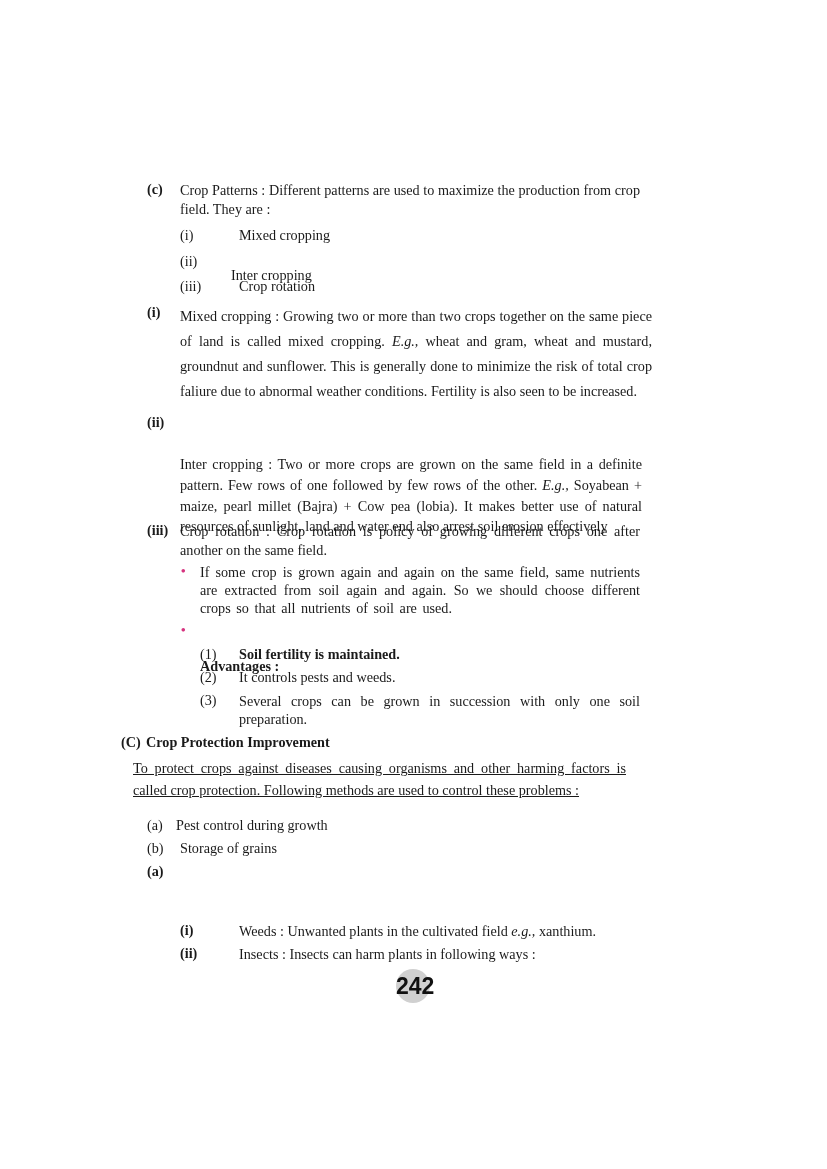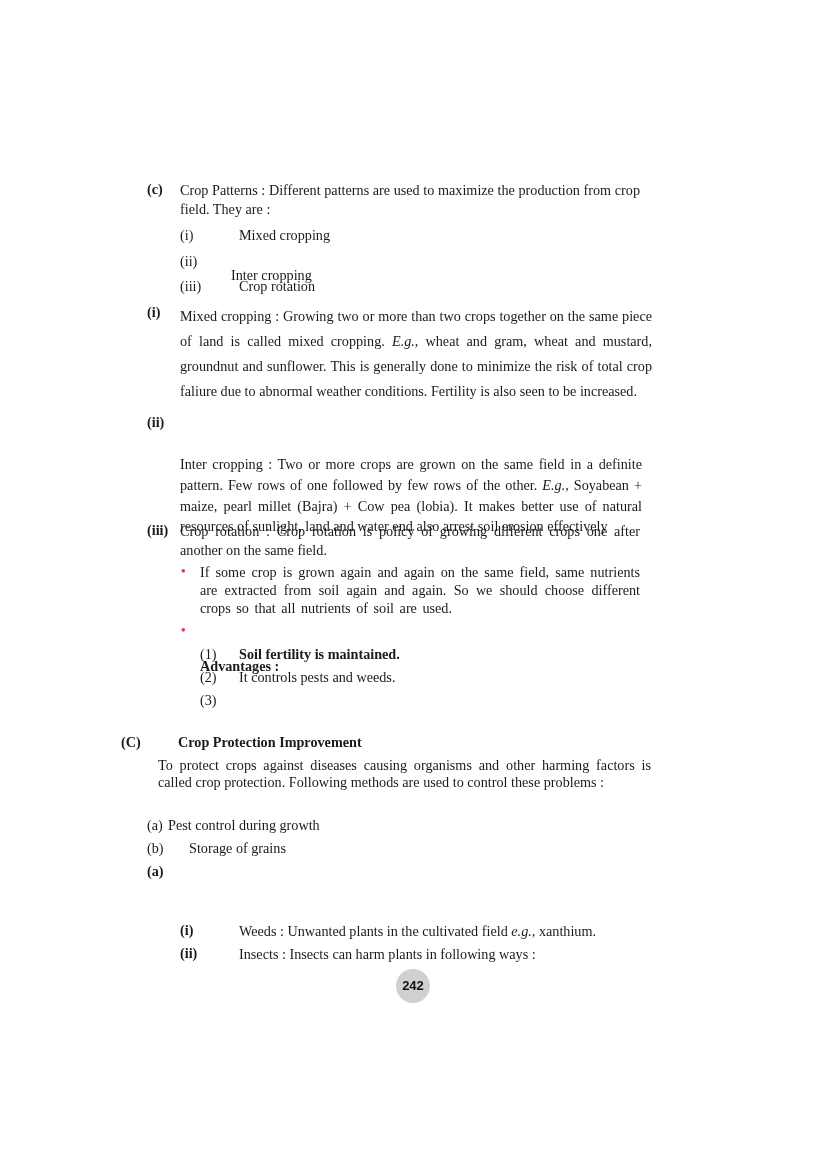--- a/index.html
+++ b/index.html
@@ -7,21 +7,21 @@
            font-family: "Liberation Serif", "DejaVu Serif", serif; color: #1a1a1a; font-size: 14.2px; }
     .page { position: absolute; left: 0; top: 0; width: 827px; height: 1169px; }
     .blk { position: absolute; line-height: 19px; }
     .j { text-align: justify; text-align-last: left; }
     b { font-weight: normal; }
     .lbl { position: absolute; font-weight: bold; }
     .lbln { position: absolute; font-weight: normal; }
     .bullet { position: absolute; color: #d6337f; font-weight: bold; font-size: 13px; }
     .pagenum { position: absolute; left: 396px; top: 969px; width: 34px; height: 34px; border-radius: 50%;
                background: #d0d0d0; font-family: "Liberation Sans", "DejaVu Sans", sans-serif;
-               font-weight: bold; font-size: 13px; text-align: center; line-height: 34px; color: #111; }
+               font-weight: bold; font-size: 23px; text-align: center; line-height: 34px; color: #111; }
   </style>
 </head>
 <body>
 
 <div class="page">
 
   <span class="lbl" style="left:147px;top:181px;">(c)</span>
   <div class="blk j" style="left:180px;top:181px;width:460px;">
     <b>Crop Patterns :</b><span> Different patterns are used to maximize the production from crop field. They are :</span>
   </div>
@@ -51,29 +51,30 @@
   <div class="blk j" style="left:200px;top:563px;width:440px;line-height:18px;word-spacing:2px;">If some crop is grown again and again on the same field, same nutrients are extracted from soil again and again. So we should choose different crops so that all nutrients of soil are used.</div>
 
   <span class="bullet" style="left:181px;top:622px;">•</span>
   <b class="lbl" style="left:200px;top:658px;">Advantages :</b>
 
   <span class="lbln" style="left:200px;top:646px;">(1)</span>
   <span class="lbln" style="left:239px;top:646px;font-weight:bold;">Soil fertility is maintained.</span>
   <span class="lbln" style="left:200px;top:669px;">(2)</span>
   <span class="lbln" style="left:239px;top:669px;">It controls pests and weeds.</span>
   <span class="lbln" style="left:200px;top:692px;">(3)</span>
+  <div class="blk j" style="left:239px;top:692px;width:401px;line-height:18px;word-spacing:2px;">Several crops can be grown in succession with only one soil preparation.</div>
 
   <b class="lbl" style="left:121px;top:734px;">(C)</b>
-  <b class="lbl" style="left:146px;top:734px;margin-left:32px;">Crop Protection Improvement</b>
-  <div class="blk j" style="left:158px;top:757px;width:493px;line-height:17px;">To protect crops against diseases causing organisms and other harming factors is called crop protection. Following methods are used to control these problems :</div>
+  <b class="lbl" style="left:146px;top:734px;">Crop Protection Improvement</b>
+  <div class="blk j" style="left:133px;top:757px;width:493px;line-height:22px;text-decoration:underline;">To protect crops against diseases causing organisms and other harming factors is called crop protection. Following methods are used to control these problems :</div>
 
   <span class="lbln" style="left:147px;top:817px;">(a)</span>
-  <span class="lbln" style="left:168px;top:817px;">Pest control during growth</span>
+  <span class="lbln" style="left:176px;top:817px;">Pest control during growth</span>
   <span class="lbln" style="left:147px;top:840px;">(b)</span>
-  <span class="lbln" style="left:180px;top:840px;margin-left:9px;">Storage of grains</span>
+  <span class="lbln" style="left:180px;top:840px;">Storage of grains</span>
 
   <span class="lbl" style="left:147px;top:863px;">(a)</span>
 
   <span class="lbl" style="left:180px;top:922px;">(i)</span>
   <div class="blk" style="left:239px;top:922px;width:410px;">
     <b>Weeds :</b><span> Unwanted plants in the cultivated field </span><i>e.g.,</i><span> xanthium.</span>
   </div>
 
   <span class="lbl" style="left:180px;top:945px;">(ii)</span>
   <div class="blk" style="left:239px;top:945px;width:410px;">

